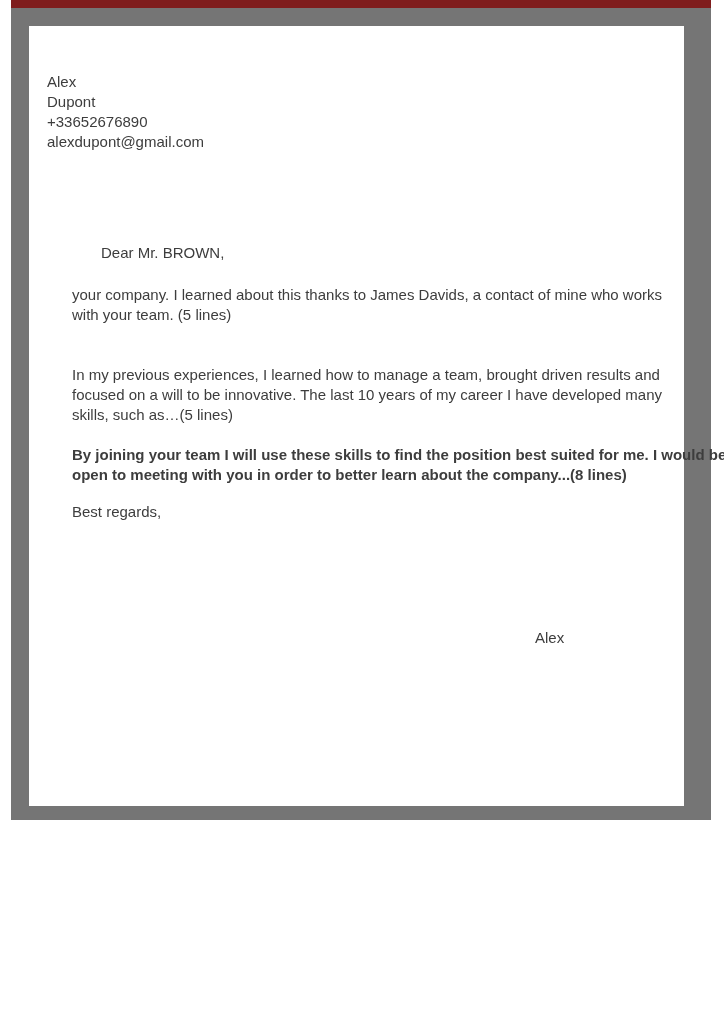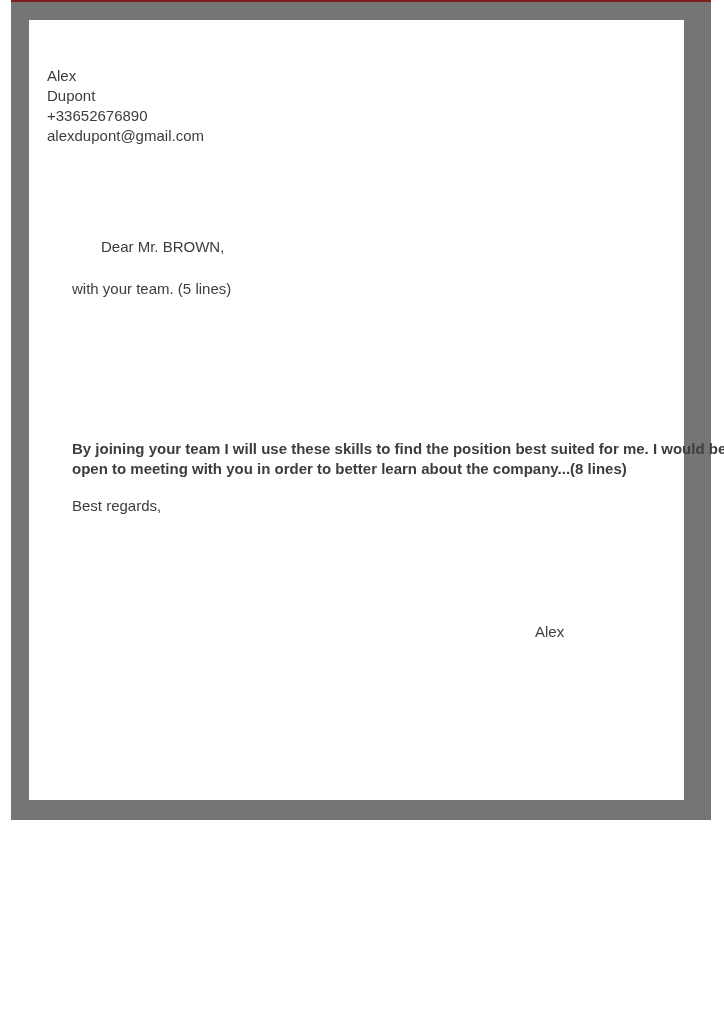--- a/index.html
+++ b/index.html
@@ -15,21 +15,21 @@
     overflow: hidden;
     font-family: "Liberation Sans", "DejaVu Sans", sans-serif;
   }
   .frame {
     position: absolute;
     left: 11px;
     top: 0;
     width: 700px;
     height: 820px;
     background: var(--frame-gray, #757575);
-    border-top: 2px solid #7f1d1d;
+    border-top: 8px solid #7f1d1d;
     box-sizing: border-box;
   }
   .page {
     position: absolute;
     left: 18px;
     top: 18px;
     width: 655px;
     height: 780px;
     background: var(--page-bg, #ffffff);
   }
@@ -58,23 +58,29 @@
       <div class="txt sender">
         <div>Alex</div>
         <div>Dupont</div>
         <div>+33652676890</div>
         <div>alexdupont@gmail.com</div>
       </div>
 
       <div class="txt salutation">Dear Mr. BROWN,</div>
 
       <div class="txt para-1">
+        <div>your company. I learned about this thanks to James Davids, a contact of mine who works</div>
         <div>with your team. (5 lines)</div>
       </div>
 
+      <div class="txt para-2">
+        <div>In my previous experiences, I learned how to manage a team, brought driven results and</div>
+        <div>focused on a will to be innovative. The last 10 years of my career I have developed many</div>
+        <div>skills, such as…(5 lines)</div>
+      </div>
 
       <div class="txt para-3">
         <div>By joining your team I will use these skills to find the position best suited for me. I would be</div>
         <div>open to meeting with you in order to better learn about the company...(8 lines)</div>
       </div>
 
       <div class="txt closing">Best regards,</div>
 
       <div class="txt signature">Alex</div>
 

